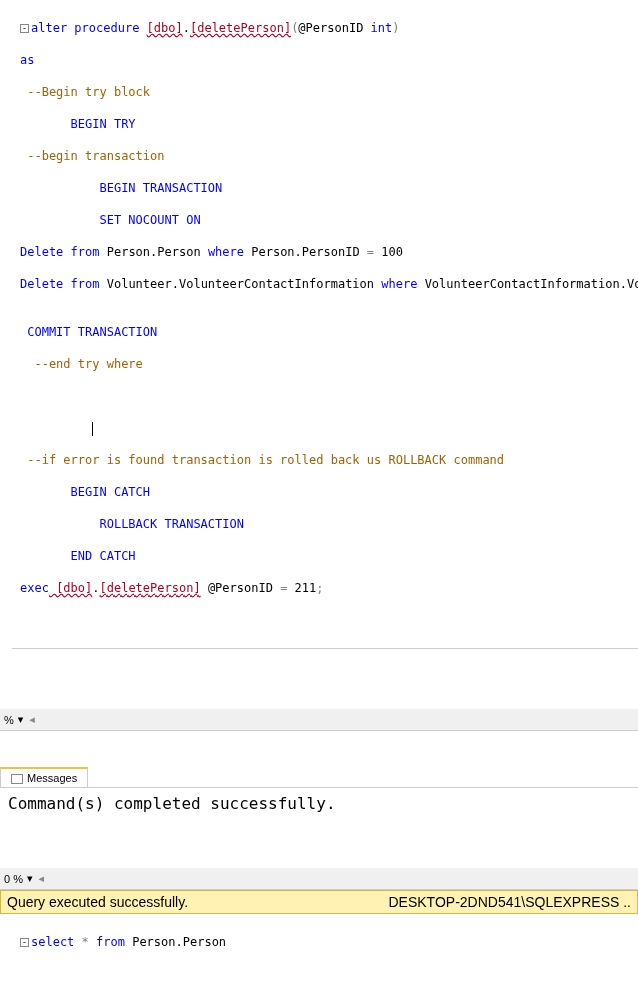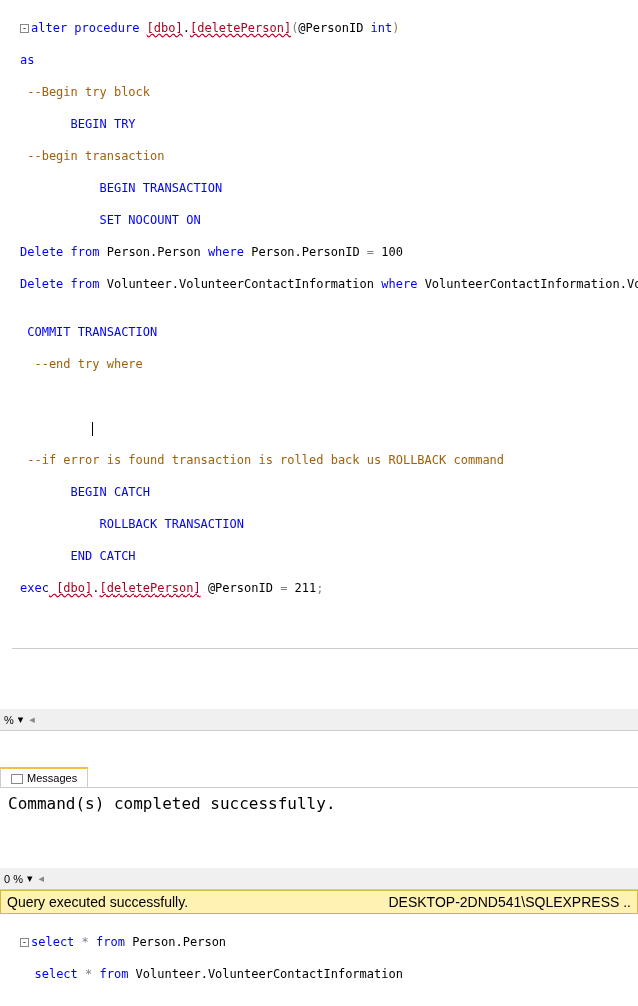--- a/index.html
+++ b/index.html
@@ -78,16 +78,15 @@
   <span style="margin-left:6px;color:#888;">◂</span>
 </div>
 
 <div class="status-bar">
   <span>Query executed successfully.</span>
   <span>DESKTOP-2DND541\SQLEXPRESS ..</span>
 </div>
 
 <div class="code-area" style="border-bottom:none;">
 <span class="code-line"><span class="outline-box">-</span><span class="kw-blue">select</span><span class="kw-gray"> *</span><span class="kw-blue"> from</span><span class="txt"> Person</span><span class="txt">.</span><span class="txt">Person</span></span>
-<span class="code-line">  <span class="kw-blue">select</span><span class="kw-gray"> *</span><span class="kw-blue"> from</span><span class="txt"> Volunteer</span><span class="txt">.</span><span class="txt">VolunteerContactInformation</span></span>
 </div>
 
 <div class="spacer-sm"></div>
 
 </body></html>

